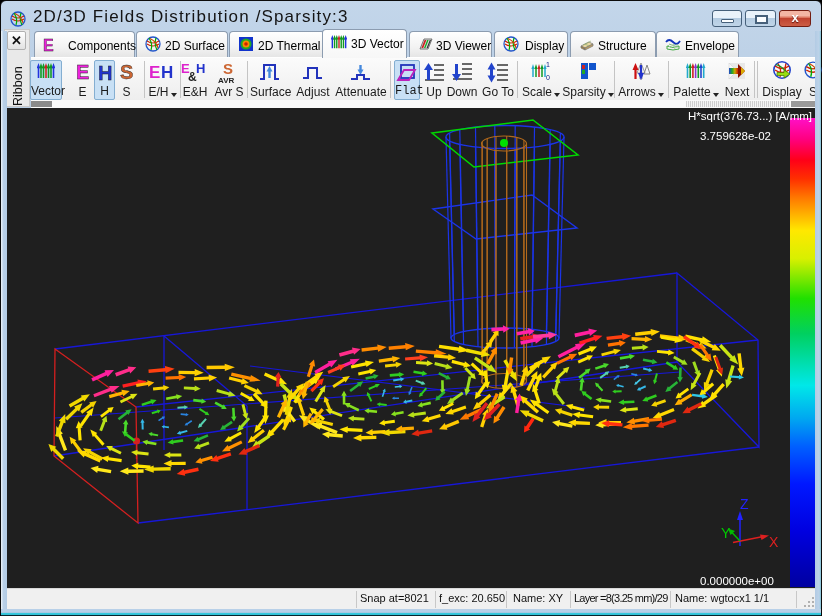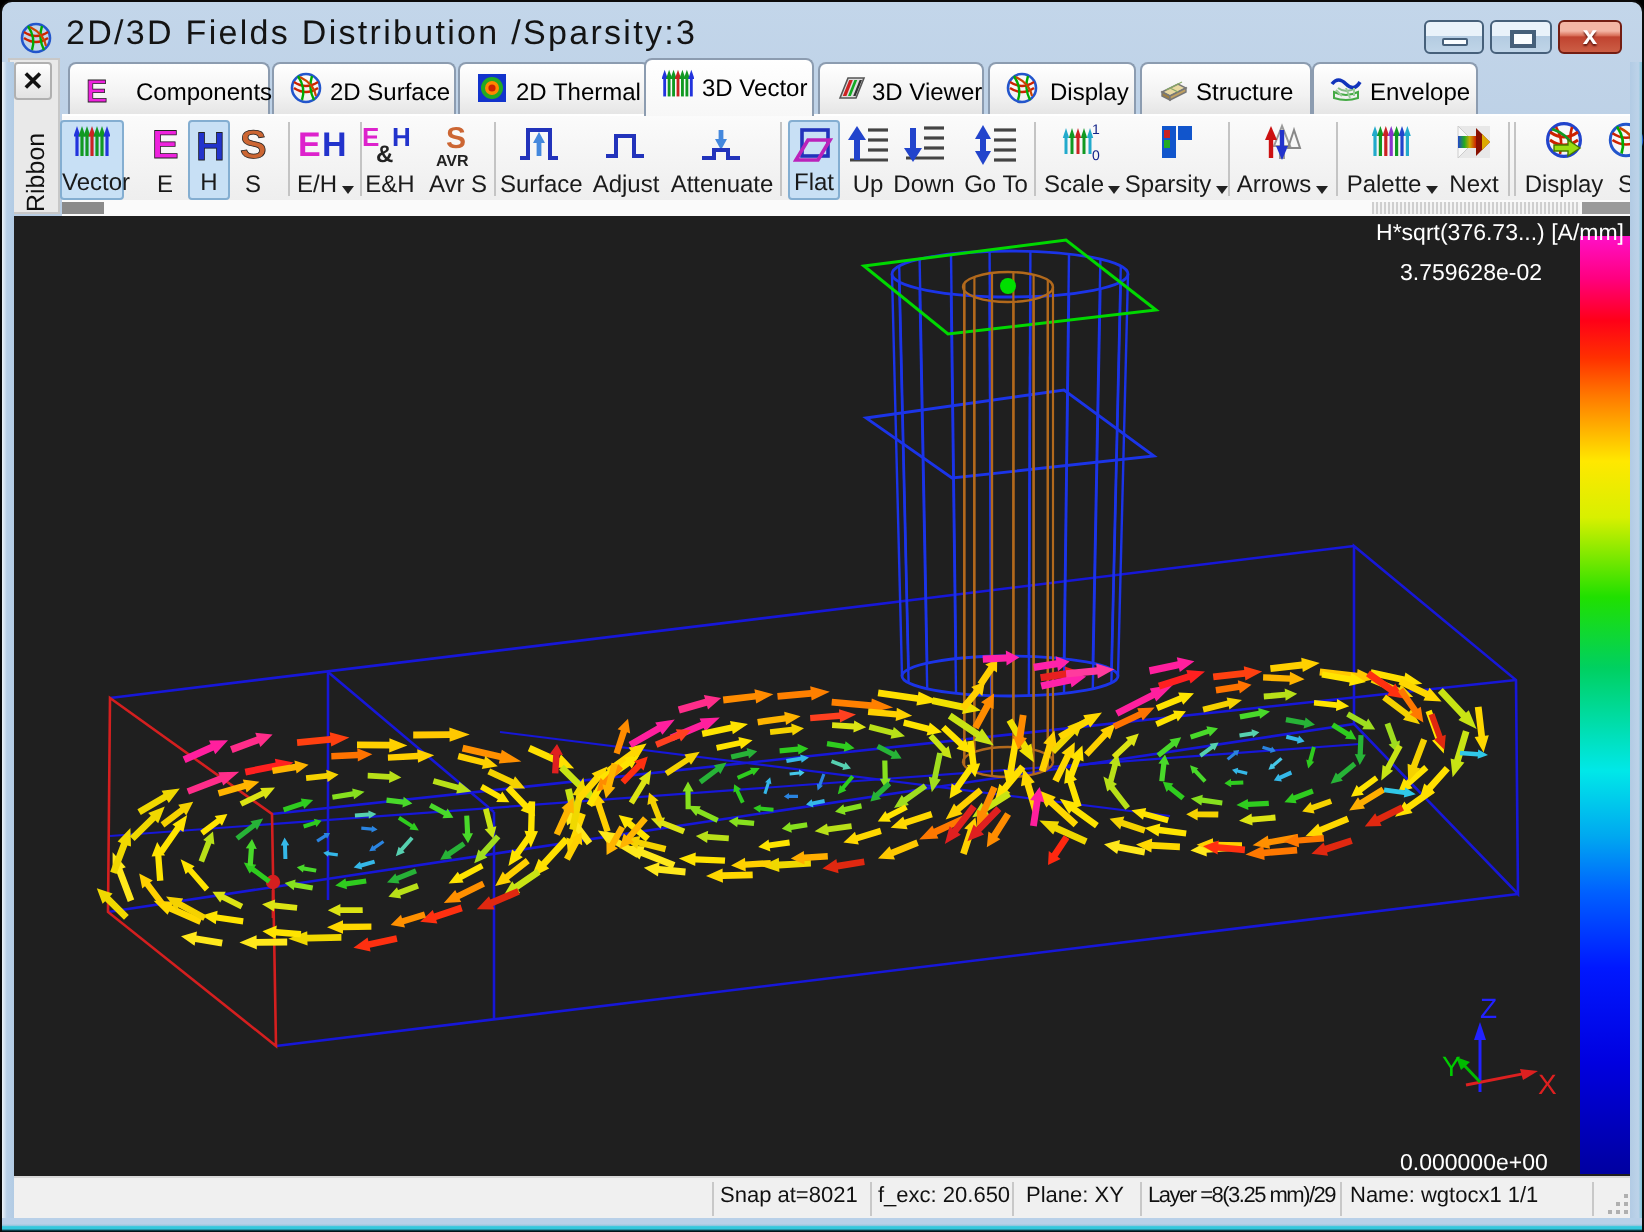--- a/index.html
+++ b/index.html
@@ -254,21 +254,21 @@
       </div>
       <div class="rbtn" style="left:303px;width:54px;">
         <div class="ic"><svg width="22" height="22" viewBox="0 0 22 22">
             <line x1="10.5" y1="4" x2="10.5" y2="10" stroke="#4488dd" stroke-width="2.4"></line>
             <polygon points="10.5,14 7.5,8.5 13.5,8.5" fill="#4488dd"></polygon>
             <path d="M1 18 L7 18 L7 14 L14 14 L14 18 L20 18" fill="none" stroke="#2233bb" stroke-width="2"></path>
           </svg></div>
         <div class="lb">Attenuate</div>
       </div>
       <div class="sep" style="left:359px;"></div>
-      <div class="rbtn hl" style="left:363px;width:26px;">
+      <div class="rbtn hl" style="left:363px;width:26px;font-family:Liberation Mono, monospace;">
         <div class="ic"><svg width="22" height="22" viewBox="0 0 22 22">
             <rect x="5" y="3" width="13" height="13" fill="none" stroke="#2233bb" stroke-width="1.8"></rect>
             <polygon points="2,18 8,8 19,8 13,18" fill="none" stroke="#bb22bb" stroke-width="1.8"></polygon>
           </svg></div>
         <div class="lb">Flat</div>
       </div>
       <div class="rbtn" style="left:391px;width:24px;">
         <div class="ic"><svg width="22" height="22" viewBox="0 0 22 22">
             <line x1="11" y1="4" x2="21" y2="4" stroke="#444" stroke-width="1.6"></line>
             <line x1="11" y1="9" x2="21" y2="9" stroke="#444" stroke-width="1.6"></line>
@@ -783,21 +783,21 @@
       </svg></div>
     <div id="statusbar">
       <div class="ssep" style="left:352px;"></div>
       <div class="ssep" style="left:431px;"></div>
       <div class="ssep" style="left:502px;"></div>
       <div class="ssep" style="left:566px;"></div>
       <div class="ssep" style="left:666px;"></div>
       <div class="ssep" style="left:792px;"></div>
       <div class="sf" style="left:356px;">Snap at=8021</div>
       <div class="sf" style="left:435px;">f_exc: 20.650</div>
-      <div class="sf" style="left:509px;">Plane: XY</div>
+      <div class="sf" style="left:509px;">Name: XY</div>
       <div class="sf" style="left:570px;letter-spacing:-0.75px;">Layer =8(3.25 mm)/29</div>
       <div class="sf" style="left:671px;">Name: wgtocx1 1/1</div>
       <div id="grip"><svg width="12" height="11">
           <g fill="#b0b0b0">
             <rect x="8" y="0" width="2" height="2"></rect>
             <rect x="8" y="4" width="2" height="2"></rect>
             <rect x="8" y="8" width="2" height="2"></rect>
             <rect x="4" y="4" width="2" height="2"></rect>
             <rect x="4" y="8" width="2" height="2"></rect>
             <rect x="0" y="8" width="2" height="2"></rect>

